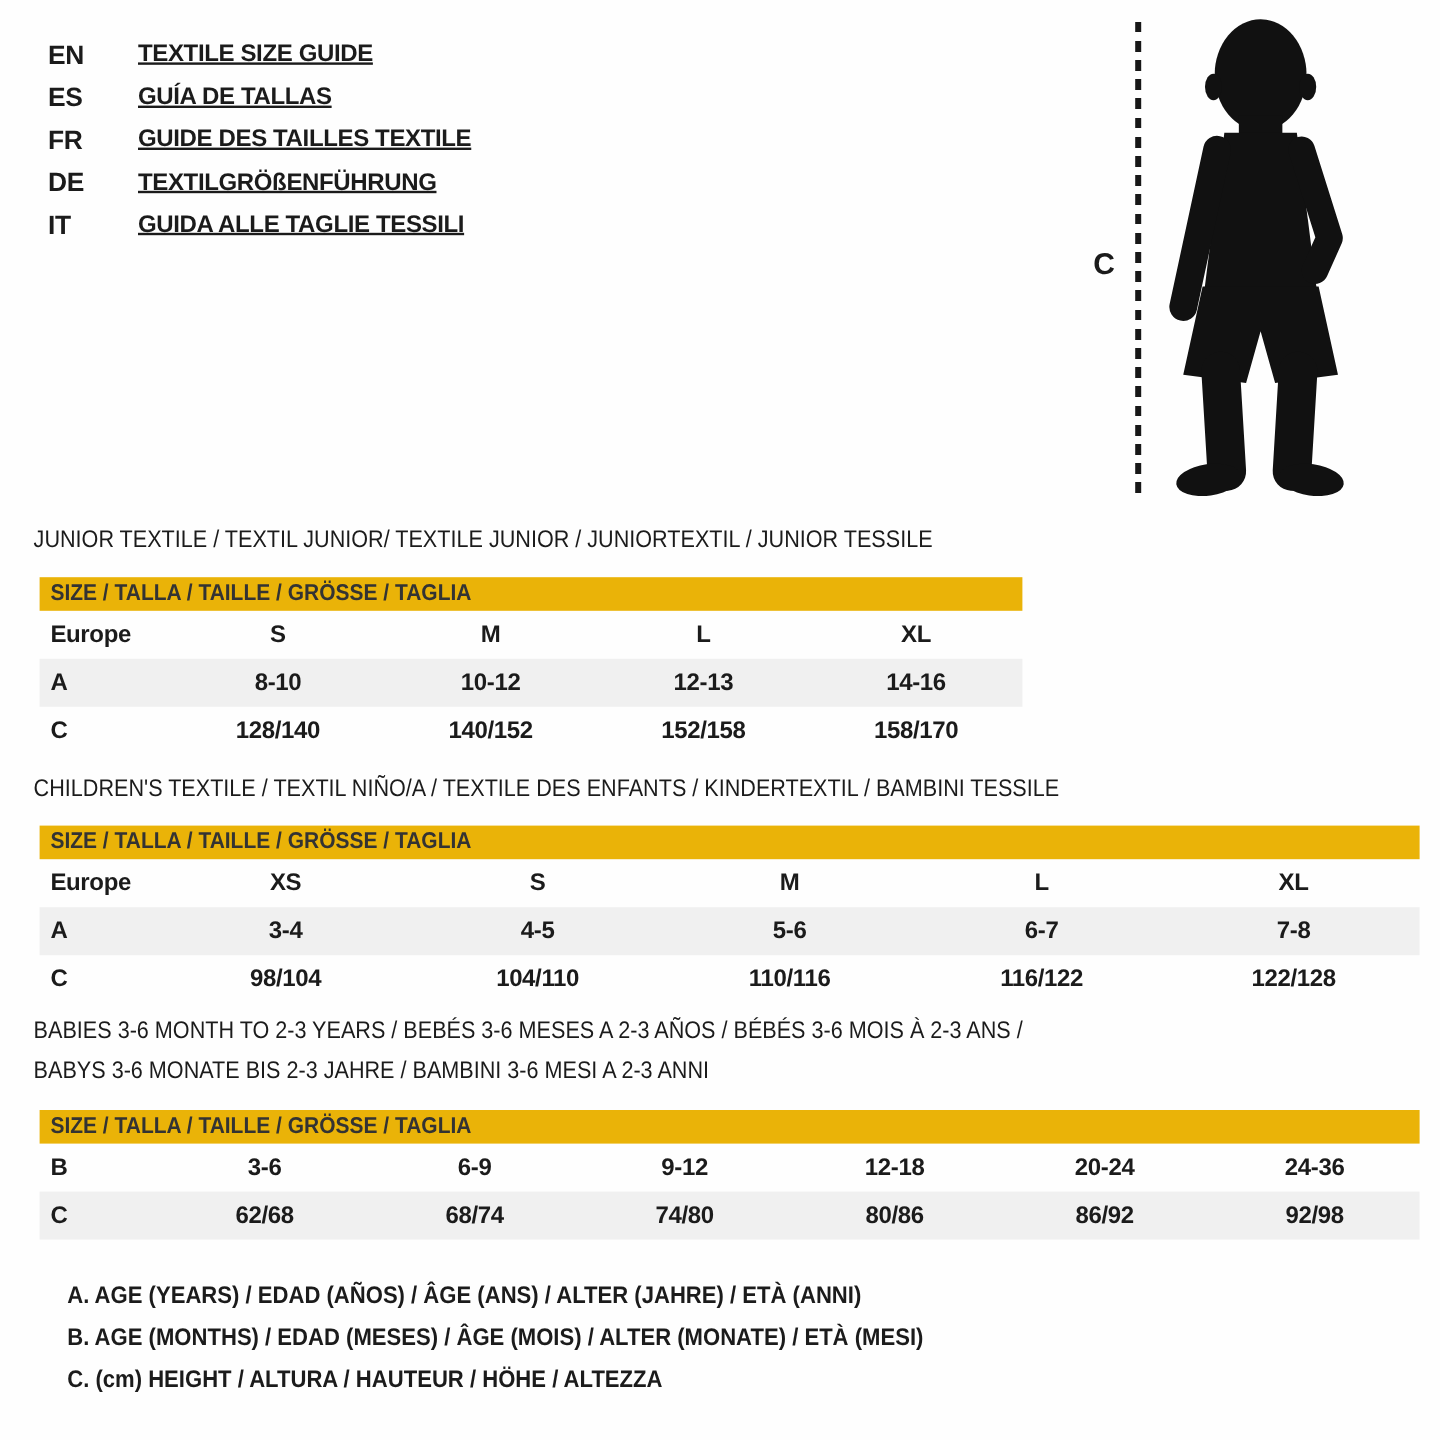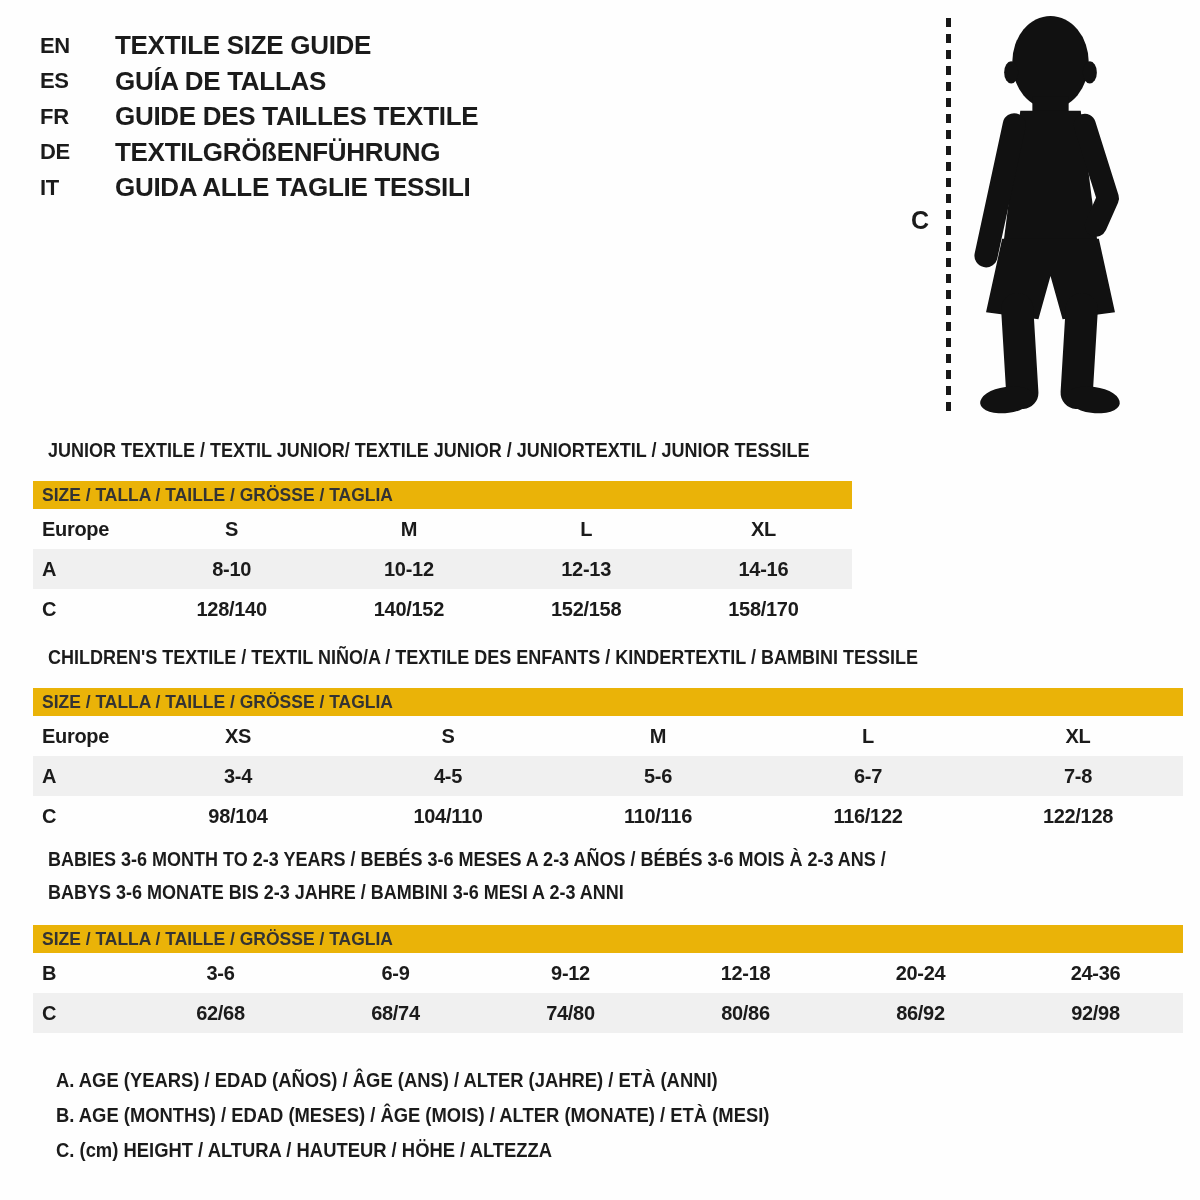--- a/index.html
+++ b/index.html
@@ -4,30 +4,30 @@
 <style>
   html,body{margin:0;padding:0;background:#ffffff;}
   #canvas{
     position:relative;width:1200px;height:1200px;background:#fefefe;
     font-family:"Liberation Sans",sans-serif;color:#1b1b1b;overflow:hidden;
   }
   
   .lang-block{position:absolute;left:40px;top:28px;}
   .lang-row{display:flex;height:35.5px;align-items:center;}
   .lang-code{width:75px;font-weight:bold;font-size:22px;letter-spacing:-0.3px;}
-  .lang-label{font-weight:bold;font-size:26px;white-space:nowrap;letter-spacing:-0.3px;}
+  .lang-label{font-weight:bold;font-size:20px;white-space:nowrap;letter-spacing:-0.3px;text-decoration:underline;}
   
   .measure-line{
     position:absolute;left:946px;top:18px;width:5px;height:397px;
     background:repeating-linear-gradient(to bottom,#171717 0 9px,transparent 9px 16px);
   }
   .measure-label{position:absolute;left:911px;top:206px;font-weight:bold;font-size:25px;}
   .baby{position:absolute;left:960px;top:12px;}
   
-  .section-title{position:absolute;left:48px;font-weight:bold;font-size:20px;line-height:33px;white-space:nowrap;}
+  .section-title{position:absolute;left:28px;font-weight:normal;font-size:20px;line-height:33px;white-space:nowrap;}
   .cond{display:inline-block;transform:scaleX(0.9);transform-origin:0 50%;white-space:nowrap;}
   
   .table{position:absolute;left:33px;}
   .junior-table{top:481px;width:819px;}
   .children-table{top:688px;width:1150px;}
   .babies-table{top:925px;width:1150px;}
   .tbar{
     height:28px;background:#eab308;display:flex;align-items:center;
     padding-left:9px;font-weight:bold;font-size:19px;color:#333333;box-sizing:border-box;
   }

